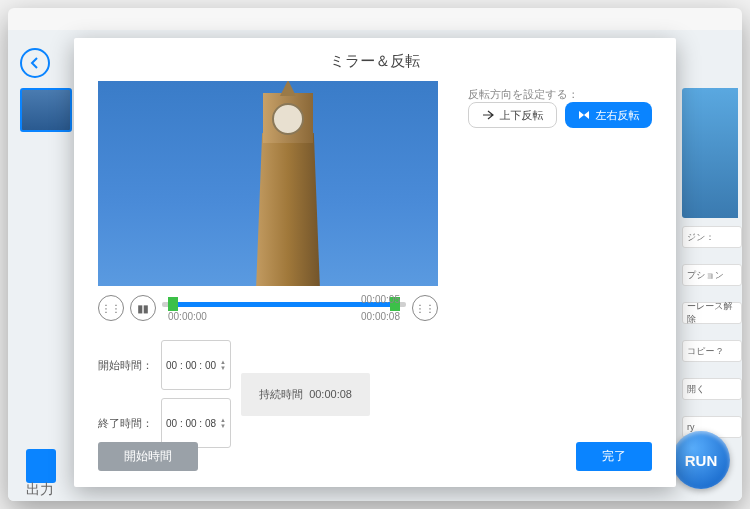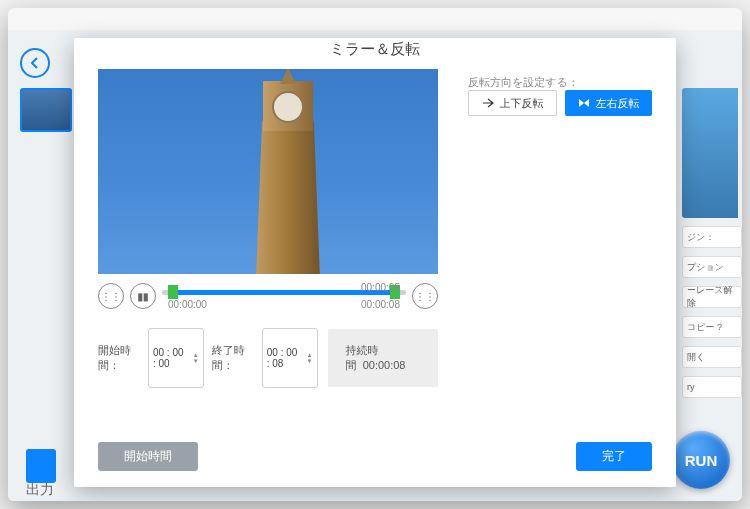--- a/index.html
+++ b/index.html
@@ -7,27 +7,27 @@
 .window{position:absolute;top:8px;left:8px;right:8px;bottom:8px;background:#f7f7f7;border-radius:6px;box-shadow:0 10px 30px rgba(0,0,0,.35);overflow:hidden}
 .titlebar{height:22px;background:linear-gradient(#e8e8e8,#d8d8d8);display:flex;align-items:center;justify-content:center;font-size:11px;font-weight:600;color:#444;border-bottom:1px solid #bcbcbc;position:relative}
 .traffic{position:absolute;left:9px;display:flex;gap:7px}
 .traffic span{width:11px;height:11px;border-radius:50%;background:#ccc}
 .mainback{position:absolute;top:22px;left:0;right:0;bottom:0;background:#edf1f4}
 .back-btn{position:absolute;top:18px;left:12px;width:30px;height:30px;border:2px solid #0a84ff;border-radius:50%;display:flex;align-items:center;justify-content:center;color:#0a84ff}
 .thumbs{position:absolute;top:58px;left:12px;width:52px}
 .thumb{width:52px;height:44px;background:linear-gradient(#4a7bb0,#2a5a90);border:2px solid #0a84ff;border-radius:3px;margin-bottom:4px}
 .rightcol{position:absolute;top:58px;right:0;width:60px;bottom:60px}
 .rightprev{width:56px;height:130px;background:linear-gradient(#5aa8e0,#3a7ab0);border-radius:3px 0 0 3px;margin-bottom:8px}
-.sidebtn{height:22px;background:#fff;border:1px solid #ddd;border-radius:3px;font-size:9px;color:#666;display:flex;align-items:center;padding:0 4px;margin-bottom:8px}
+.sidebtn{height:22px;background:#fff;border:1px solid #ddd;border-radius:3px;font-size:9px;color:#666;display:flex;align-items:center;padding:0 4px;margin-bottom:16px}
 .run{position:absolute;bottom:12px;right:12px;width:58px;height:58px;border-radius:50%;background:radial-gradient(circle at 35% 30%,#5ab0ff,#0a5ac0);display:flex;align-items:center;justify-content:center;color:#fff;font-weight:800;font-size:15px;box-shadow:inset 0 2px 4px rgba(255,255,255,.5),0 2px 6px rgba(0,0,0,.3)}
 .outlabel{position:absolute;bottom:18px;left:18px;width:30px;height:34px;background:#0a84ff;border-radius:3px}
 .outtxt{position:absolute;bottom:2px;left:18px;font-size:14px;color:#666}
 
 .modal{position:absolute;top:30px;left:66px;right:66px;bottom:14px;background:#fff;border-radius:2px;box-shadow:0 6px 24px rgba(0,0,0,.3)}
-.mtitle{text-align:center;font-size:15px;color:#444;padding:2px 0 10px;font-weight:400}
+.mtitle{text-align:center;font-size:15px;color:#444;padding:14px 0 10px;font-weight:400}
 .mbody{display:flex;padding:0 24px}
 .mleft{flex:0 0 340px}
 .preview{width:340px;height:205px;background:linear-gradient(180deg,#3a7cc8 0%,#4a8bd8 60%,#5a9ae0 100%);position:relative;overflow:hidden}
 .tower{position:absolute;left:130px;bottom:-2px;width:120px;height:200px}
 .tbase{position:absolute;bottom:0;left:22px;width:76px;height:155px;background:linear-gradient(90deg,#c8a168 0%,#a0783a 50%,#6a4e28 100%);clip-path:polygon(8% 100%,92% 100%,84% 0%,16% 0%)}
 .ttop{position:absolute;top:5px;left:35px;width:50px;height:50px;background:linear-gradient(90deg,#c8a168,#8a6838)}
 .tspire{position:absolute;top:-8px;left:52px;width:16px;height:16px;background:#9a7a48;clip-path:polygon(50% 0,100% 100%,0 100%)}
 .clock{position:absolute;top:15px;left:44px;width:32px;height:32px;border-radius:50%;background:#e8e0d0;border:2px solid #8a7858}
 
 .playrow{display:flex;align-items:center;margin-top:8px;gap:6px}
@@ -37,31 +37,31 @@
 .trackfill{position:absolute;top:8px;left:8px;right:8px;height:5px;background:#0a84ff;border-radius:2px}
 .handle{position:absolute;top:3px;width:10px;height:14px;background:#3cc048}
 .handle.l{left:6px}
 .handle.r{right:6px}
 .tlabel{position:absolute;font-size:10px;color:#888}
 .tlabel.bl{bottom:0;left:6px}
 .tlabel.br{top:0;right:6px}
 .tlabel.br2{bottom:0;right:6px}
 
 .timerow{display:flex;align-items:center;gap:10px;margin-top:18px;font-size:11px;color:#555}
-.timegrp{display:flex;flex-direction:row;gap:8px}
+.timegrp{display:flex;flex-direction:column;gap:8px}
 .tline{display:flex;align-items:center;gap:8px}
 .tinput{display:flex;align-items:center;background:#fff;border:1px solid #d0d0d0;border-radius:3px;padding:18px 4px;font-size:10px;color:#444}
 .stepper{display:flex;flex-direction:column;margin-left:4px}
 .stepper span{font-size:6px;line-height:6px;color:#888;cursor:pointer}
 .durbox{background:#ededed;padding:14px 18px;font-size:11px;color:#555;border-radius:2px}
 
 .mright{flex:1;padding-left:30px;padding-top:6px}
 .rlabel{font-size:11px;color:#888;}
 .togrow{display:flex;gap:8px}
-.togbtn{flex:1;height:26px;display:flex;align-items:center;justify-content:center;gap:6px;font-size:11px;border-radius:2px;cursor:pointer}
+.togbtn{flex:1;height:26px;display:flex;align-items:center;justify-content:center;gap:6px;font-size:11px;border-radius:8px;cursor:pointer}
 .togbtn.off{background:#fff;border:1px solid #d0d0d0;color:#444}
 .togbtn.on{background:#0a84ff;color:#fff}
 .flipicon{width:12px;height:10px}
 
 .mfoot{position:absolute;bottom:16px;left:24px;right:24px;display:flex;justify-content:space-between}
 .fbtn{padding:6px 26px;border-radius:3px;font-size:12px;color:#fff;cursor:pointer;border:none}
 .fbtn.cancel{background:#9aa1a8}
 .fbtn.done{background:#0a84ff}
 </style>
 </head>

